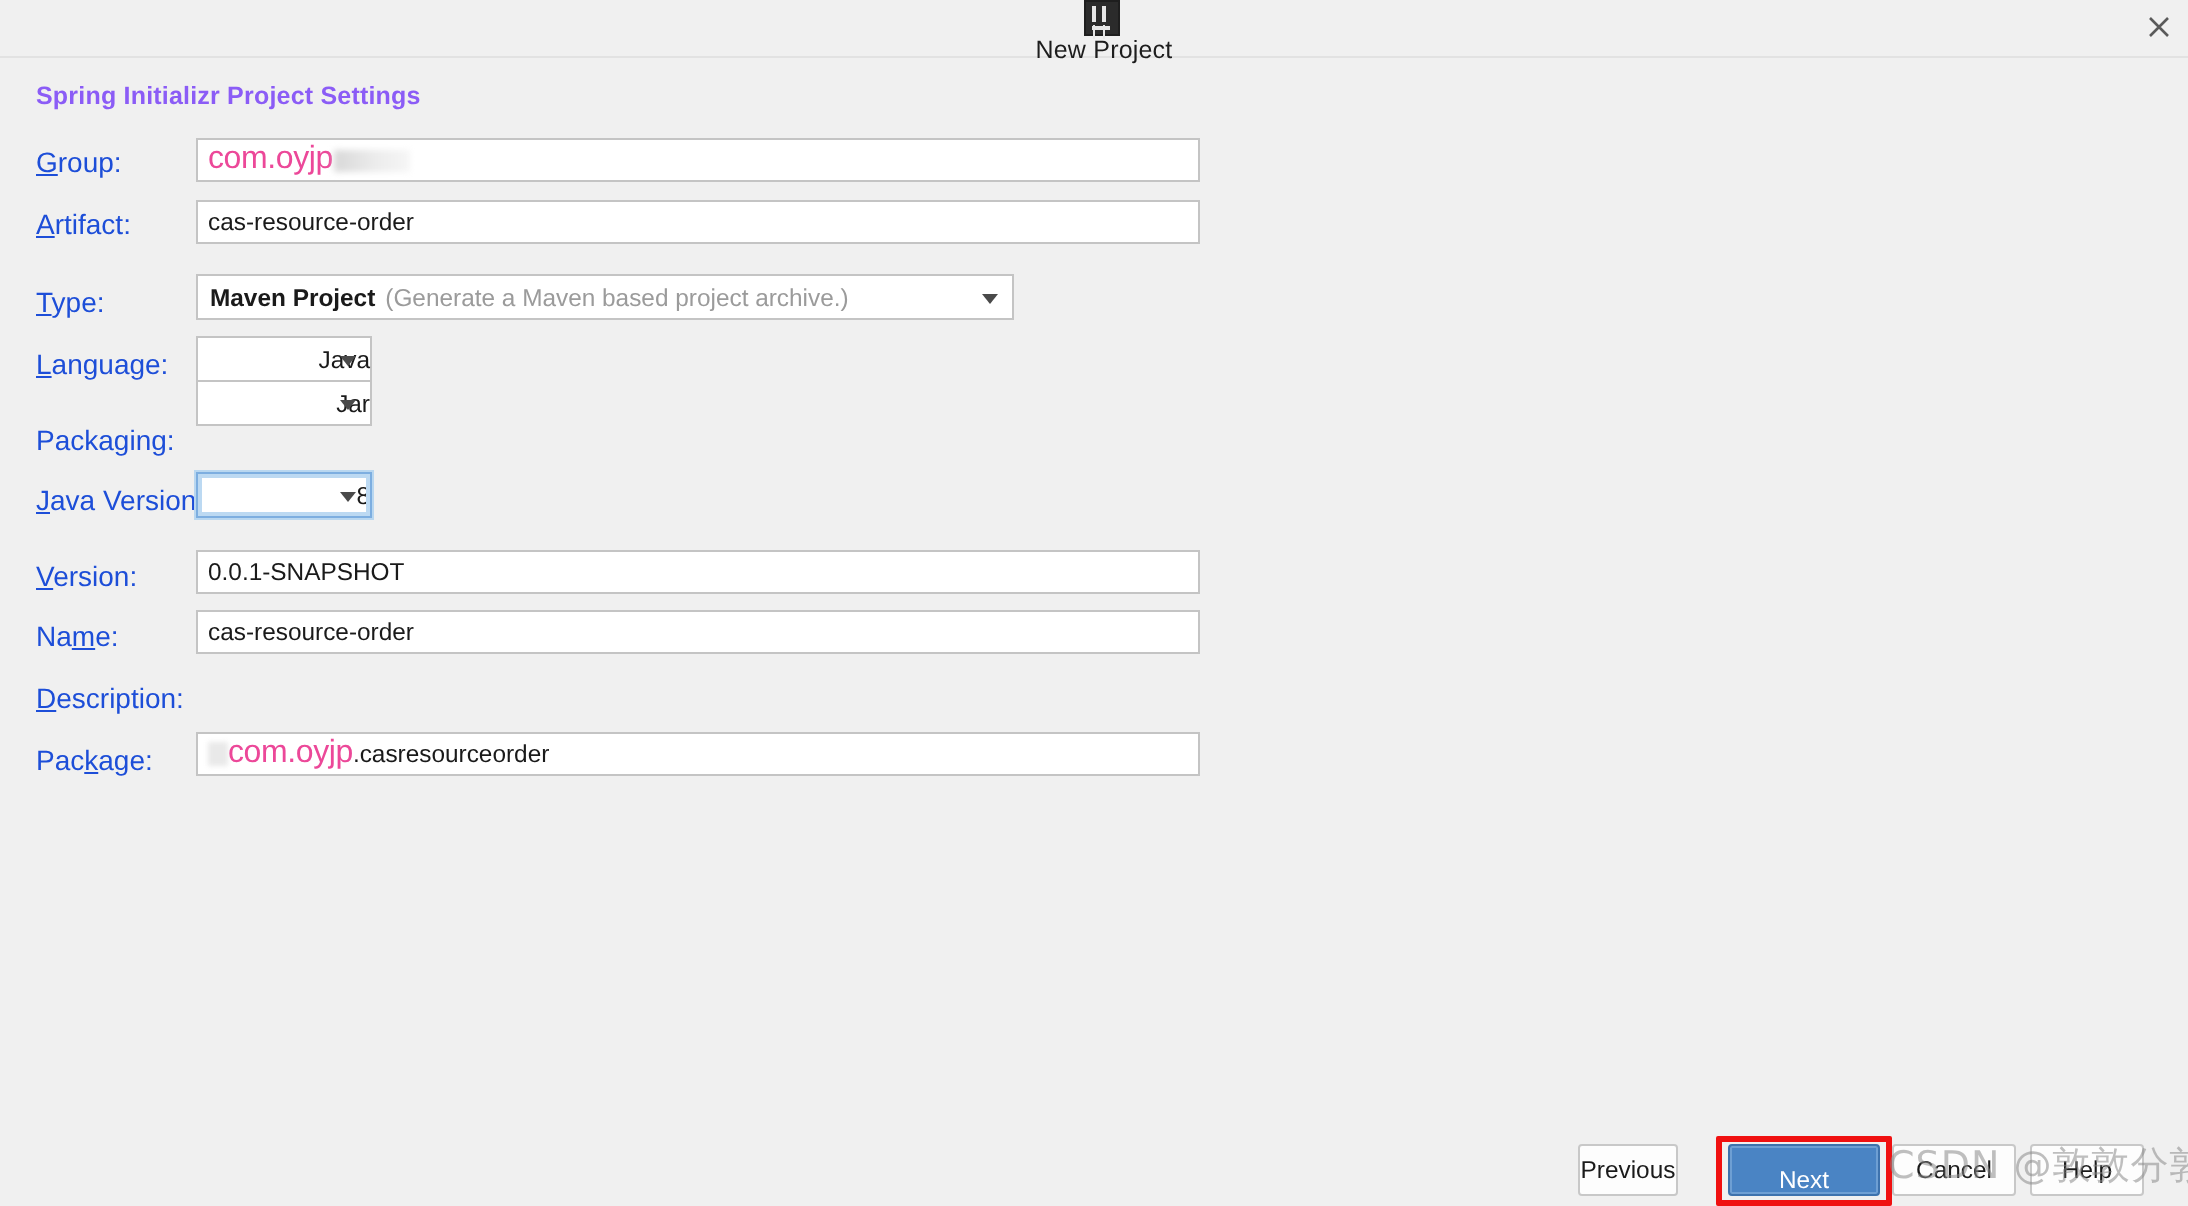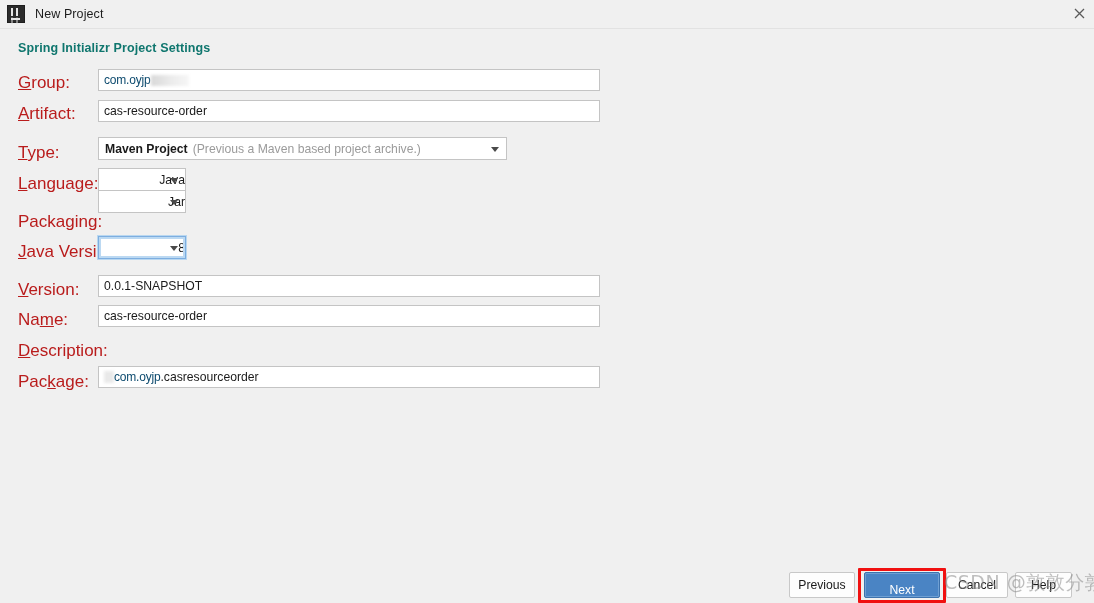--- a/index.html
+++ b/index.html
@@ -20,20 +20,21 @@
   
   .titlebar {
     position: absolute;
     left: 0; top: 0;
     width: 1094px;
     height: 28px;
     background: #f0f0f0;
     border-bottom: 1px solid #e2e2e2;
     display: flex;
     align-items: center;
+    flex-direction: column;
   }
   .app-icon {
     width: 16px; height: 16px;
     margin-left: 7px;
     background: #2b2b2b;
     border: 1px solid #1e1e1e;
     position: relative;
     flex: 0 0 auto;
   }
   .app-icon::before {
@@ -73,36 +74,36 @@
     cursor: pointer;
   }
   .close-btn svg { display:block; }
 
   
   .section-header {
     position: absolute;
     left: 18px; top: 41px;
     font-size: 12.5px;
     font-weight: bold;
-    color: #0f766e;
+    color: #8b5cf6;
     letter-spacing: 0.1px;
   }
 
   
   .form {
     position: absolute;
     left: 0; top: 0;
     width: 1094px;
     height: 603px;
   }
   .lbl {
     position: absolute;
     left: 18px;
-    font-size: 17px;
-    color: #b91c1c;
+    font-size: 14px;
+    color: #1d4ed8;
     white-space: nowrap;
   }
   .lbl u { text-decoration: underline; text-underline-offset: 1px; }
 
   .field {
     position: absolute;
     left: 98px;
     box-sizing: border-box;
     background: #ffffff;
     border: 1px solid #c4c4c4;
@@ -149,23 +150,23 @@
     border: 1px solid #7daee0;
     outline: 2px solid #bcd9f2;
     outline-offset: -3px;
     box-shadow: 0 0 0 1px #b9d7f0;
   }
   .combo .muted { color: #9b9b9b; }
   .combo .strong { color: #1a1a1a; font-weight: 600; }
 
   
   .blur-text {
-    font-size: 12px;
+    font-size: 16px;
     letter-spacing: -0.2px;
-    color: #0c4a6e;
+    color: #ec4899;
     filter: blur(0.35px);
     position: relative;
     top: -0.5px;
   }
   .redact {
     display: inline-block;
     width: 38px;
     height: 11px;
     background: linear-gradient(90deg, #d8d8d8 0%, #ececec 55%, #f6f6f6 100%);
     filter: blur(1.6px);
@@ -254,21 +255,21 @@
     <span class="blur-text">com.oyjp</span>
       <span class="redact"></span>
   </div>
 
   <div class="lbl" style="top:104px"><u>A</u>rtifact:</div>
   <div class="field wide" style="top:100px">cas-resource-order</div>
 
   <div class="lbl" style="top:143px"><u>T</u>ype:</div>
   <div class="combo wide" style="top:137px">
     <span class="strong">Maven Project</span>
-    <span class="muted" style="margin-left:5px">(Previous a Maven based project archive.)</span>
+    <span class="muted" style="margin-left:5px">(Generate a Maven based project archive.)</span>
     <span class="arrow"></span>
   </div>
 
   <div class="lbl" style="top:174px"><u>L</u>anguage:</div>
   <div class="combo narrow" style="top:168px">
     <span>Java</span>
     <span class="arrow"></span>
   </div>
 
   <div class="lbl" style="top:212px">Packa<u>g</u>ing:</div>
@@ -293,21 +294,21 @@
 
   <div class="lbl" style="top:372px">Pac<u>k</u>age:</div>
   <div class="field wide" style="top:366px">
     <span class="pkg-lead"></span>
       <span class="blur-text">com.oyjp</span>
       <span>.casresourceorder</span>
   </div>
 </div>
 
 <div class="btnbar">
-  <div class="btn" style="left:789px; top:0px; width:66px;">
+  <div class="btn" style="left:789px; top:0px; width:50px;">
     <span>Previous</span>
   </div>
 
   <div class="btn primary" style="left:864px; top:0px; width:76px;align-items:flex-end;">
     <span>Next</span>
   </div>
 
   <div class="btn" style="left:946px; top:0px; width:62px;">
     <span>Cancel</span>
   </div>

